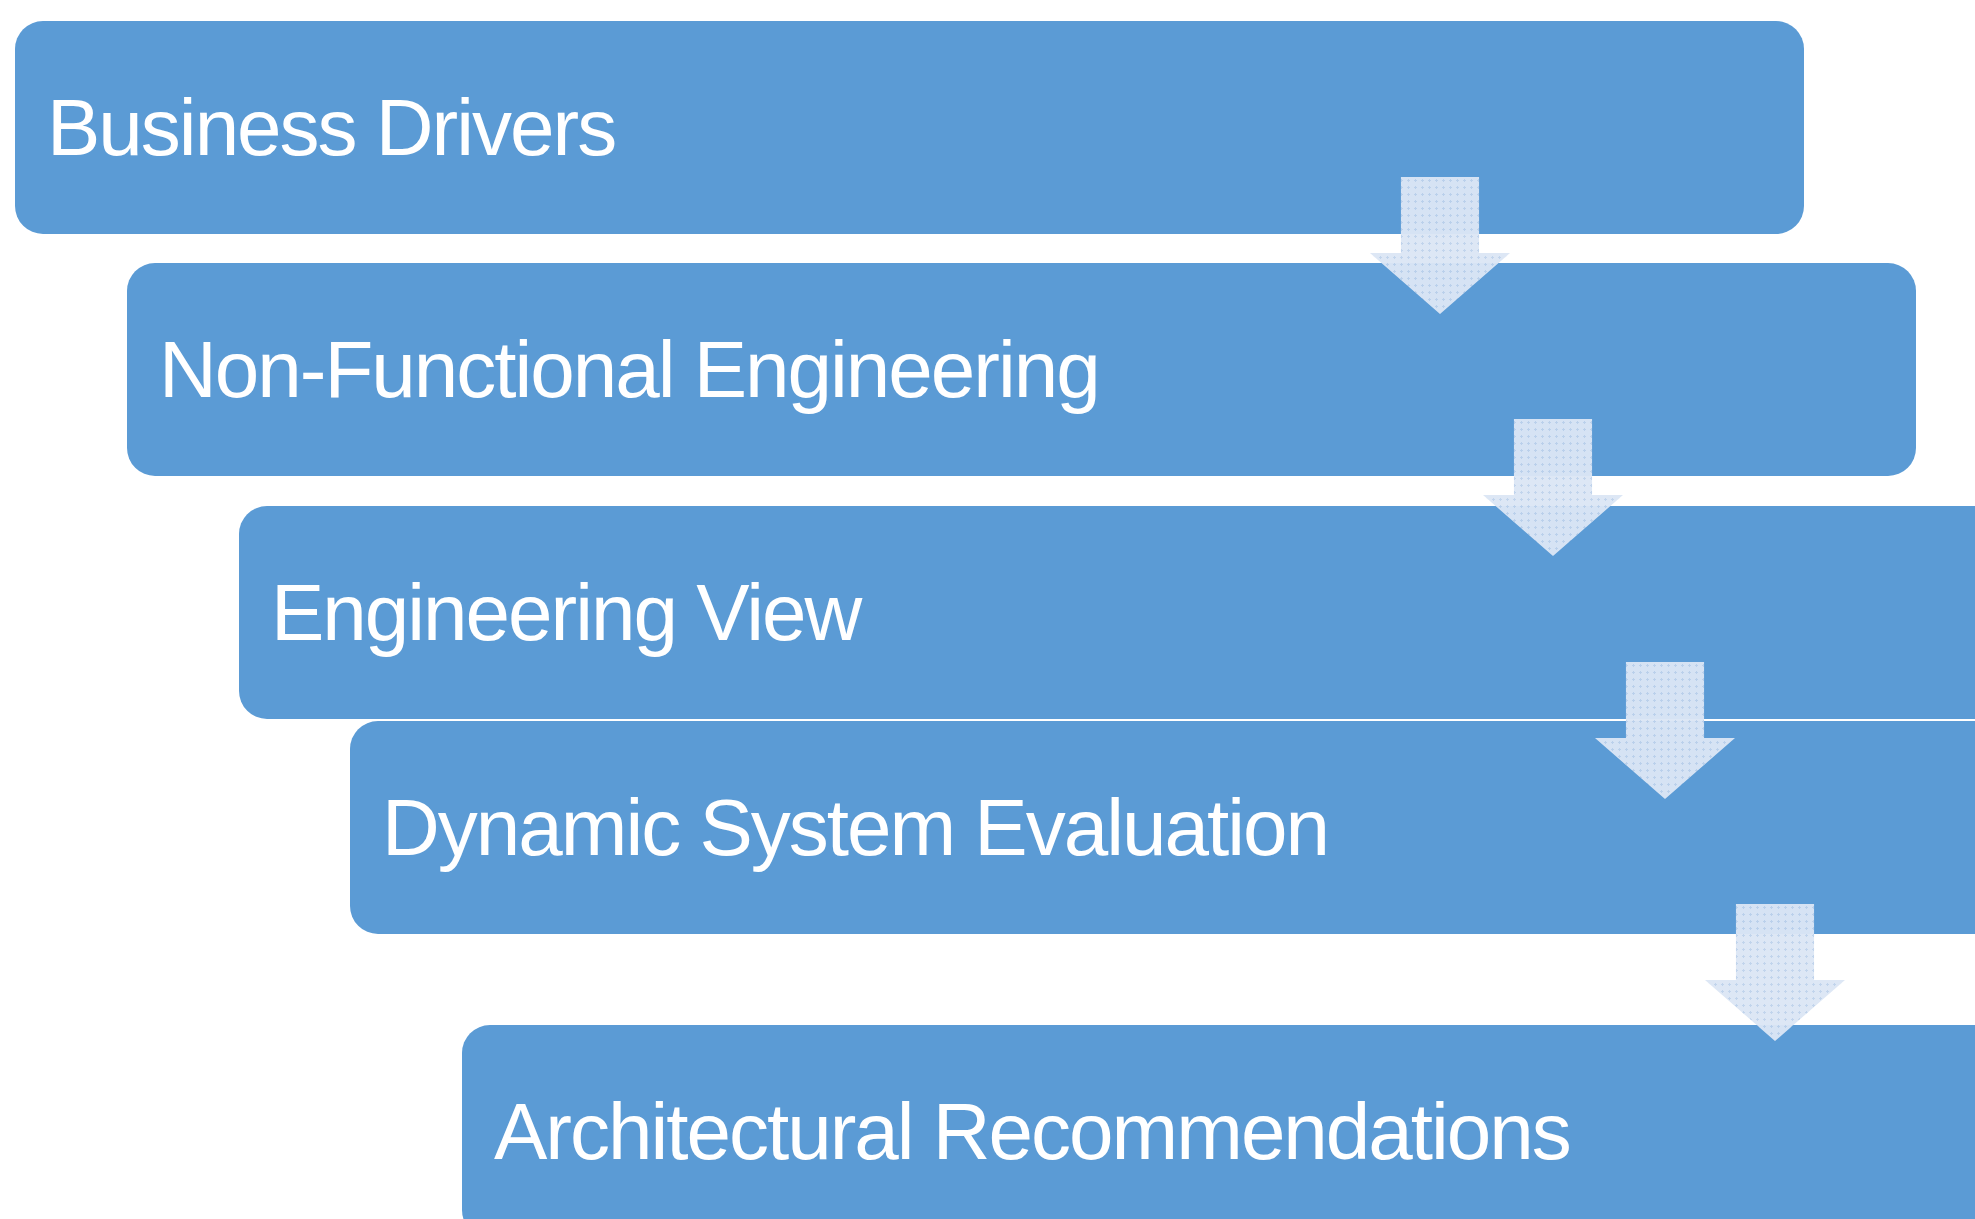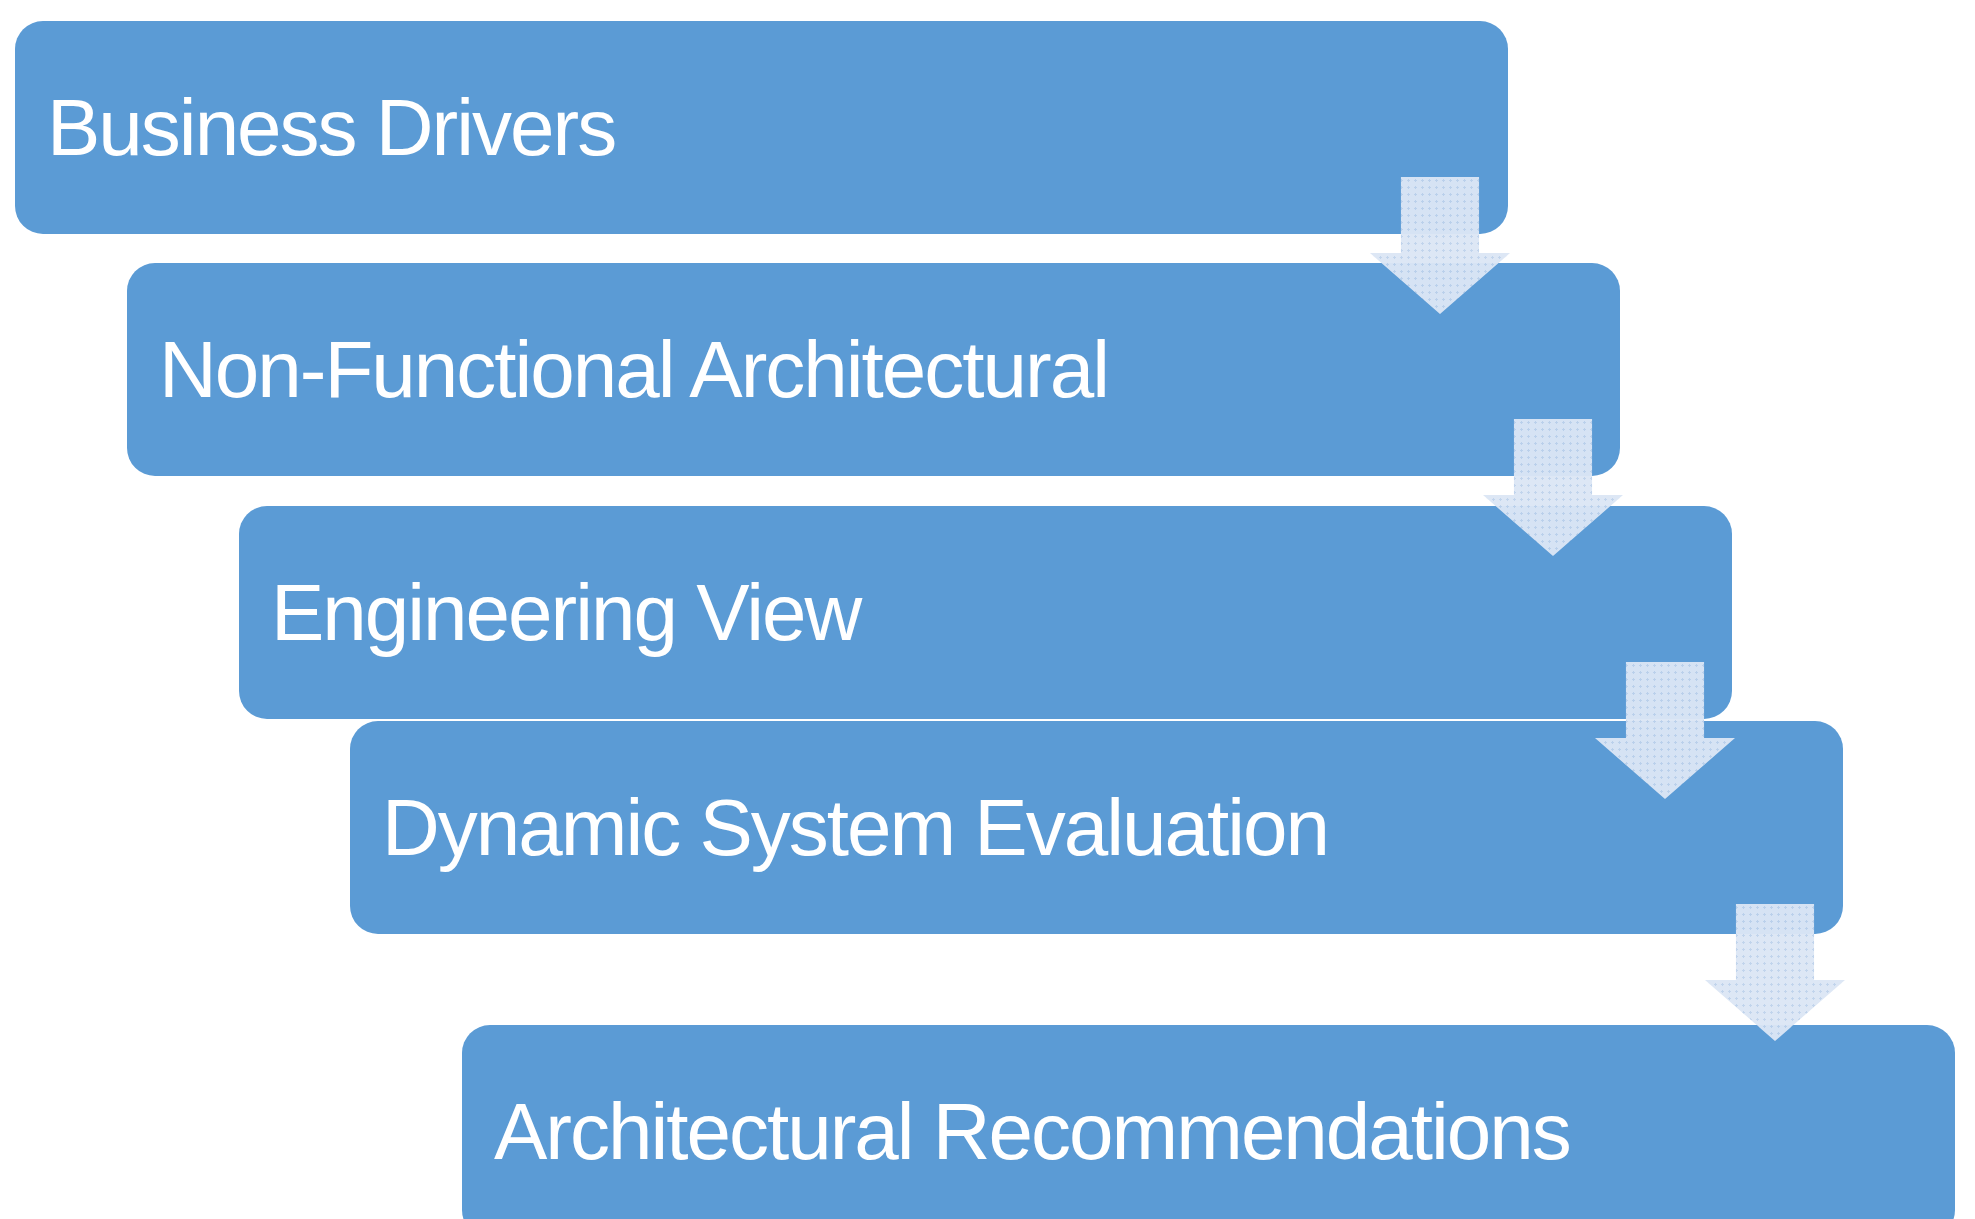--- a/index.html
+++ b/index.html
@@ -12,21 +12,21 @@
     font-family: "Liberation Sans", "DejaVu Sans", sans-serif;
   }
   .canvas {
     position: relative;
     width: 1975px;
     height: 1219px;
     background: var(--bg, #ffffff);
   }
   .step-box {
     position: absolute;
-    width: 1493px;
+    width: 1789px;
     height: 213px;
     background: var(--box-fill, #5B9BD5);
     border-radius: 28px;
     display: flex;
     align-items: center;
     box-sizing: border-box;
     padding-left: 32px;
   }
   .step-label {
     color: var(--text-color, #ffffff);
@@ -61,21 +61,21 @@
 </head>
 <body>
 
 <div class="canvas">
 
   <div class="step-box box1">
     <span class="step-label">Business Drivers</span>
   </div>
 
   <div class="step-box box2">
-    <span class="step-label">Non-Functional Architectural</span>
+    <span class="step-label">Non-Functional Engineering</span>
   </div>
 
   <div class="step-box box3">
     <span class="step-label">Engineering View</span>
   </div>
 
   <div class="step-box box4">
     <span class="step-label">Dynamic System Evaluation</span>
   </div>
 

